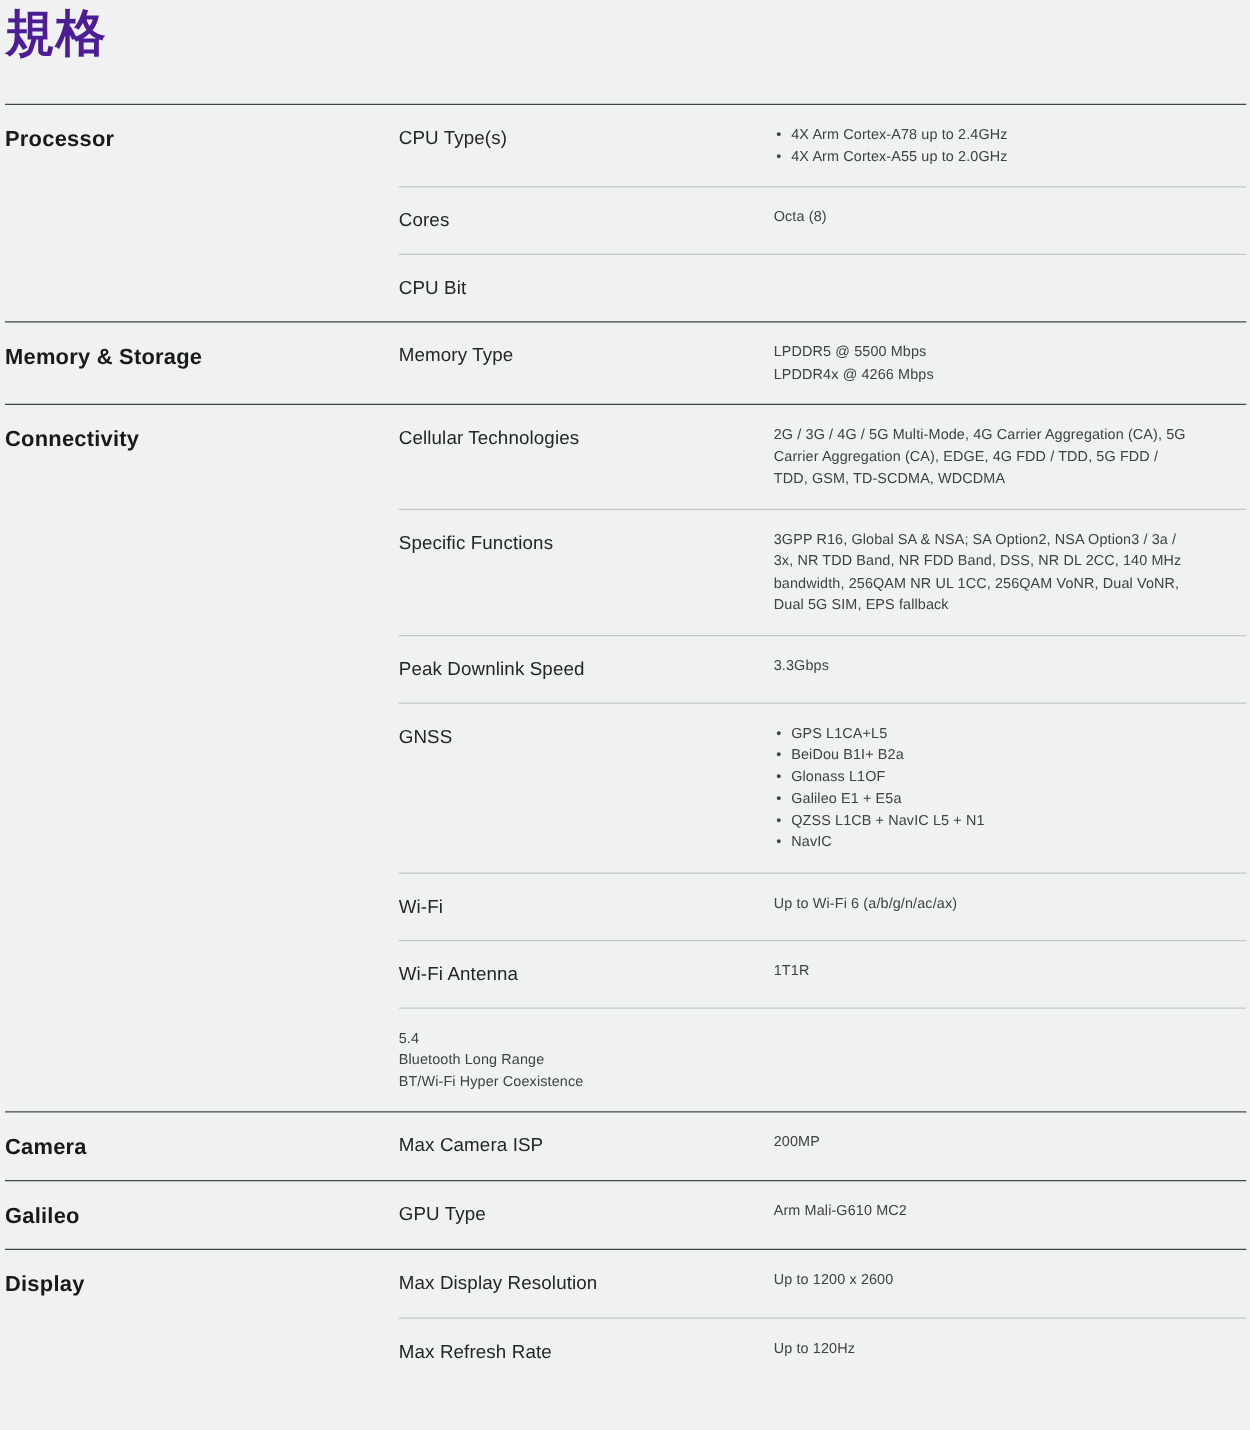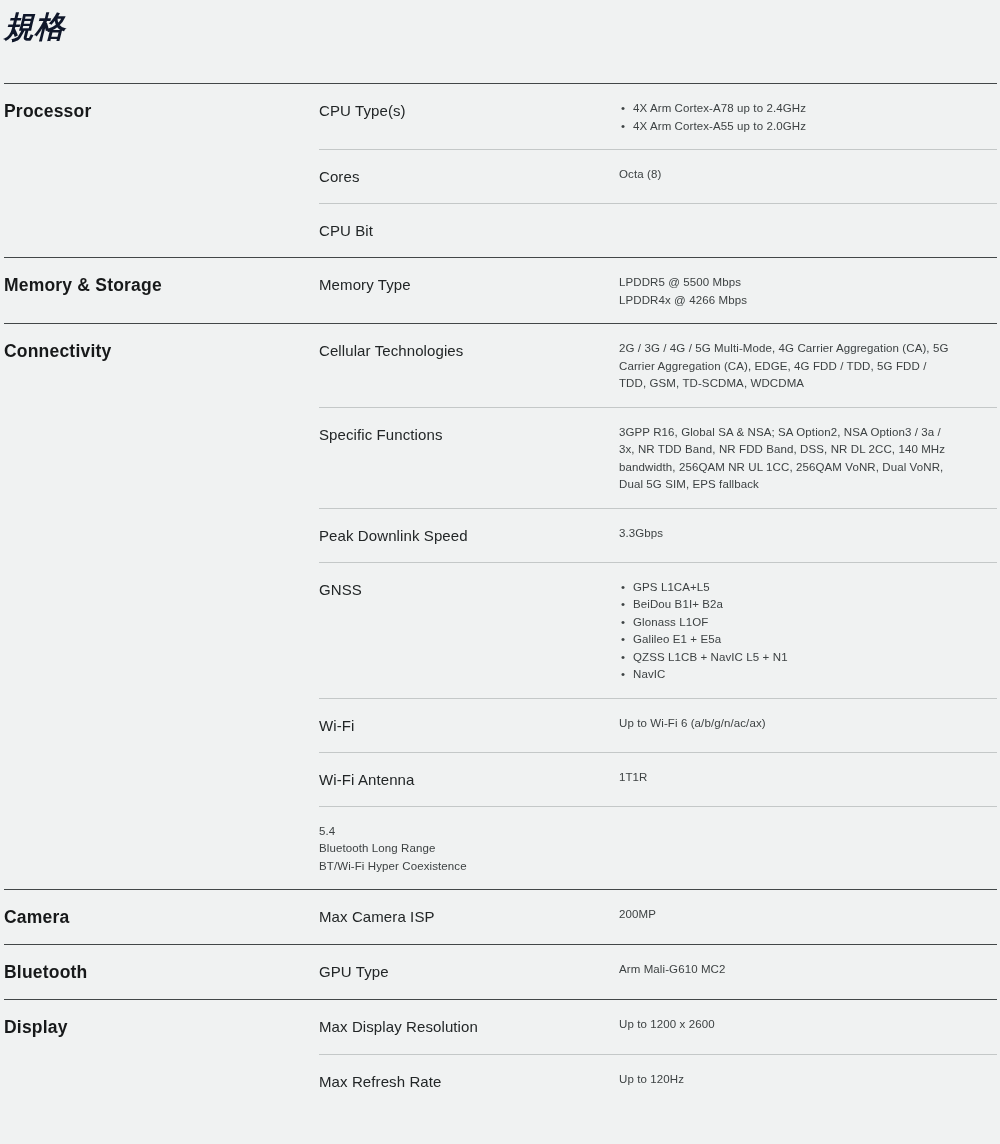--- a/index.html
+++ b/index.html
@@ -9,26 +9,25 @@
     overflow: hidden;
     background: #f0f2f2;
     font-family: "Liberation Sans", sans-serif;
     color: #1b1f20;
   }
   .page {
     padding: 8px 3px 0 4px;
     width: 1000px;
   }
   .page-title {
-    font-size: 30px;
+    font-size: 40px;
     font-weight: 700;
-    color: #0f172a;
+    color: #4c1d95;
     letter-spacing: 0.5px;
     line-height: 38px;
-    font-style: italic;
   }
   .spec-table {
     margin-top: 37px;
   }
   .section {
     border-top: 1px solid #424748;
     display: grid;
     grid-template-columns: 279px 1fr;
     align-items: start;
   }
@@ -197,21 +196,21 @@
             <div class="spec-label">Max Camera ISP</div>
             <div class="spec-value">
               <div class="value-lines">
                 <div class="value-line">200MP</div>
               </div>
             </div>
           </div>
         </div>
       </div>
       <div class="section">
-        <div class="category">Bluetooth</div>
+        <div class="category">Galileo</div>
         <div class="rows">
           <div class="row">
             <div class="spec-label">GPU Type</div>
             <div class="spec-value">
               <div class="value-lines">
                 <div class="value-line">Arm Mali-G610 MC2</div>
               </div>
             </div>
           </div>
         </div>

